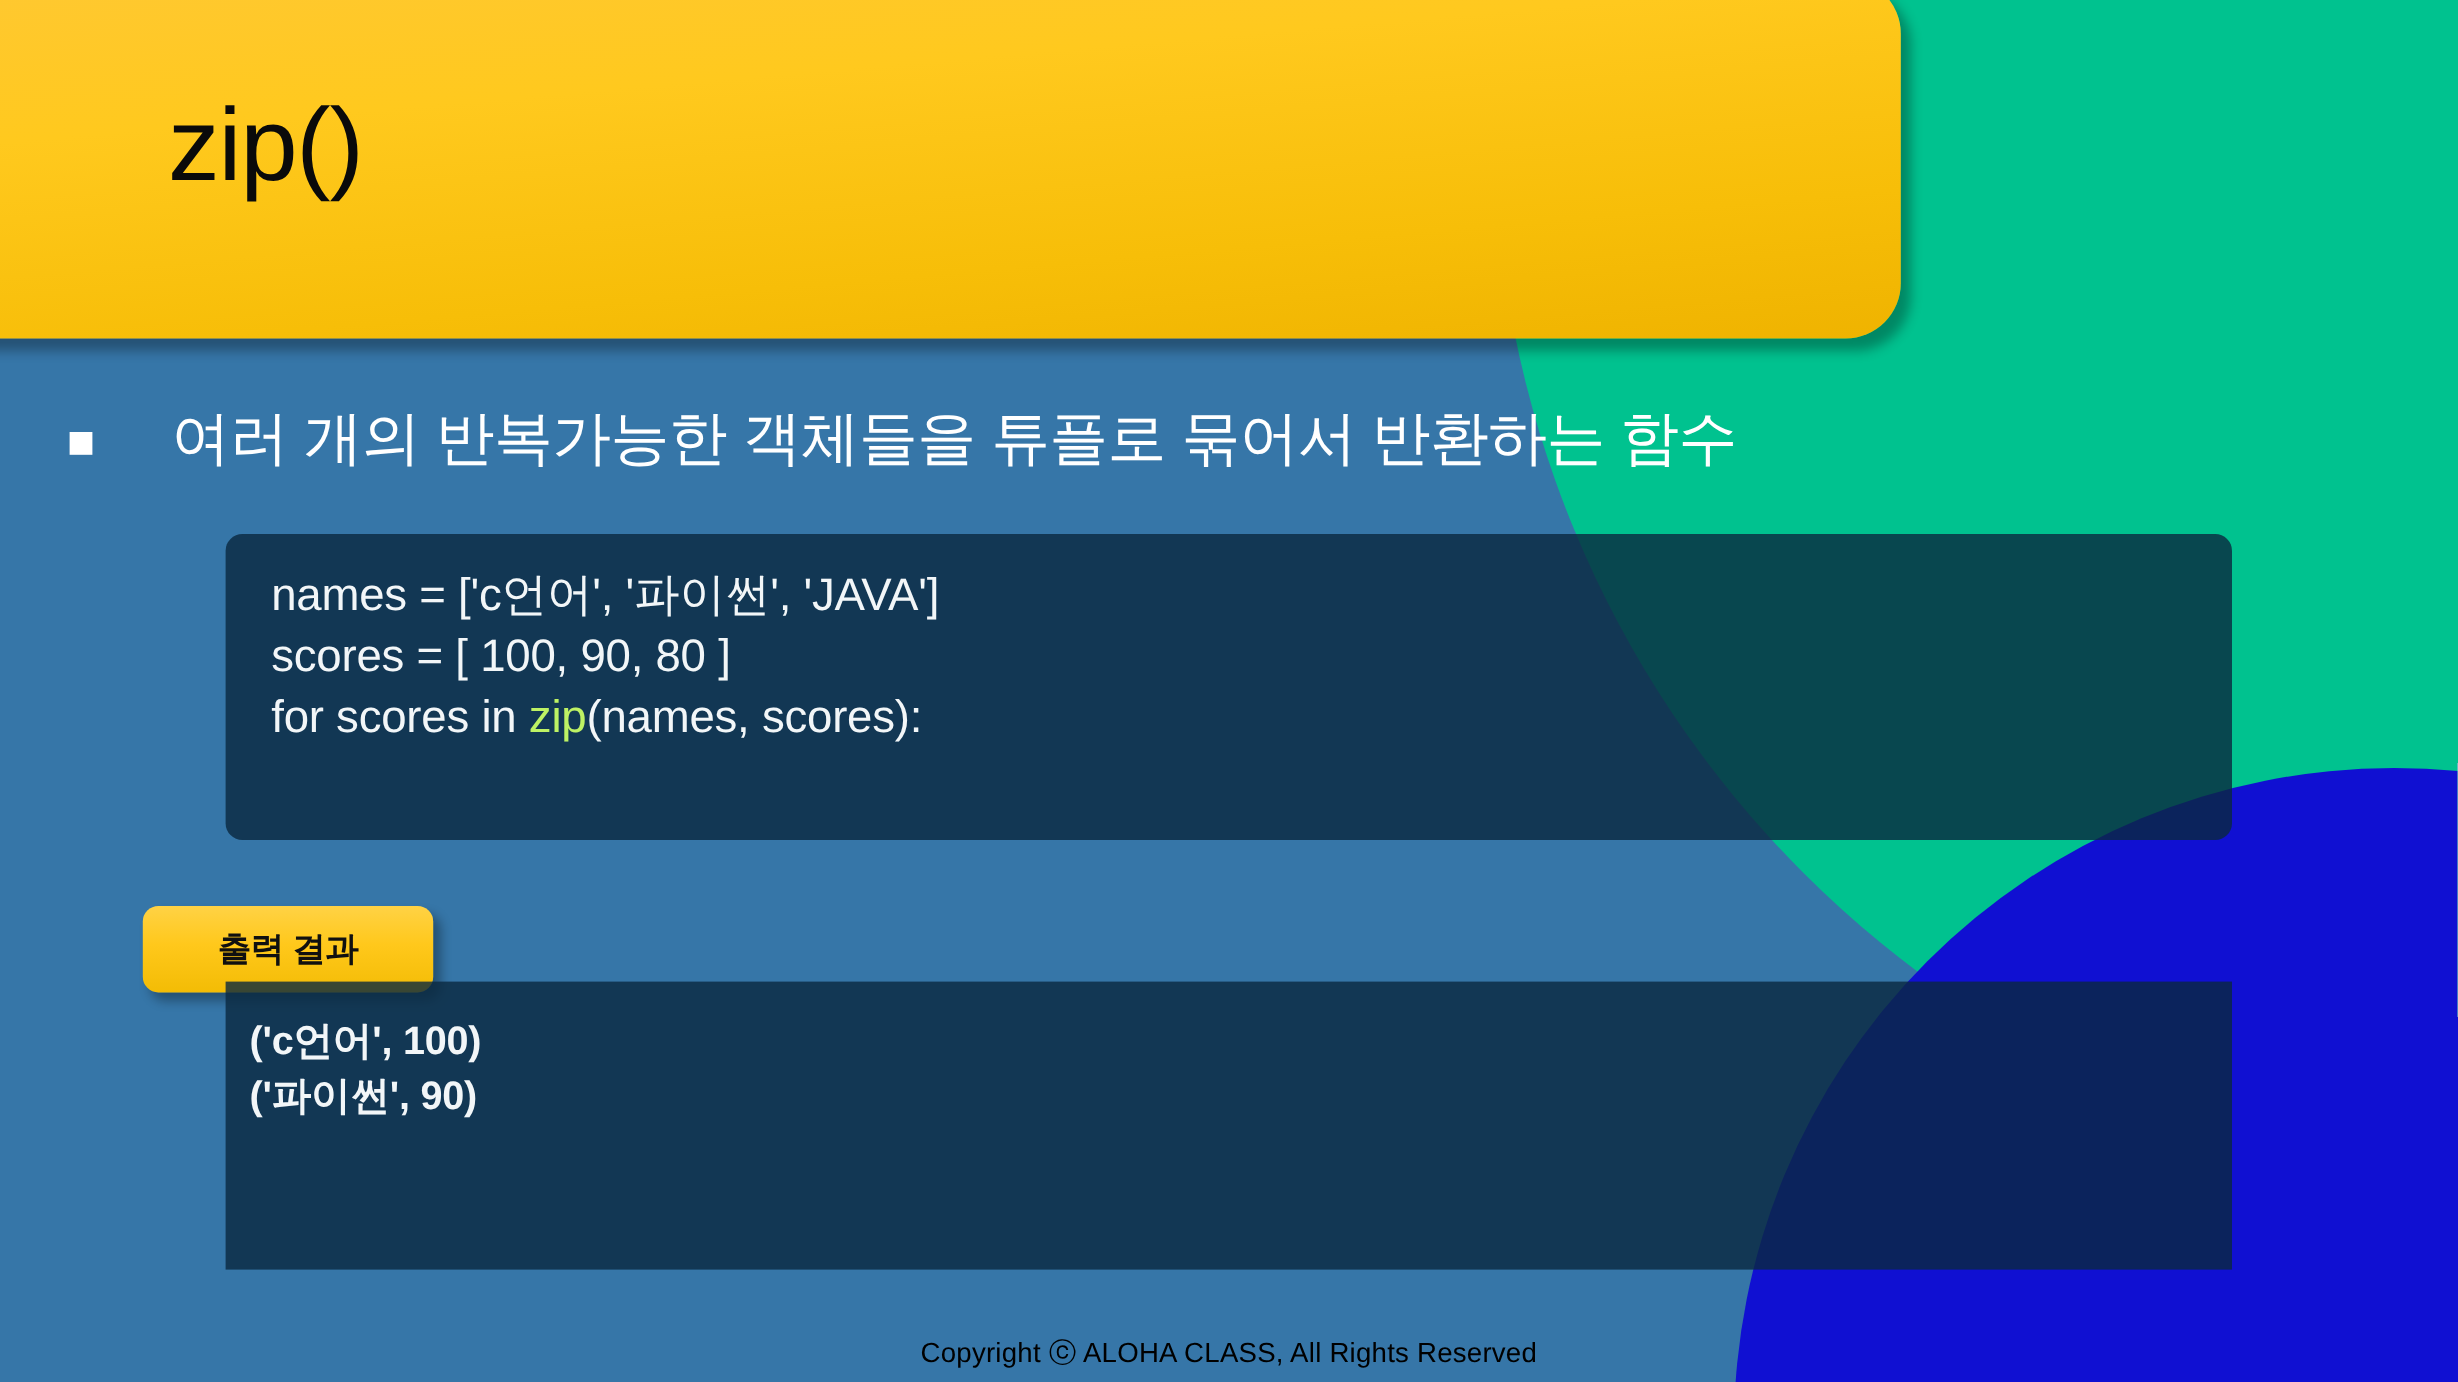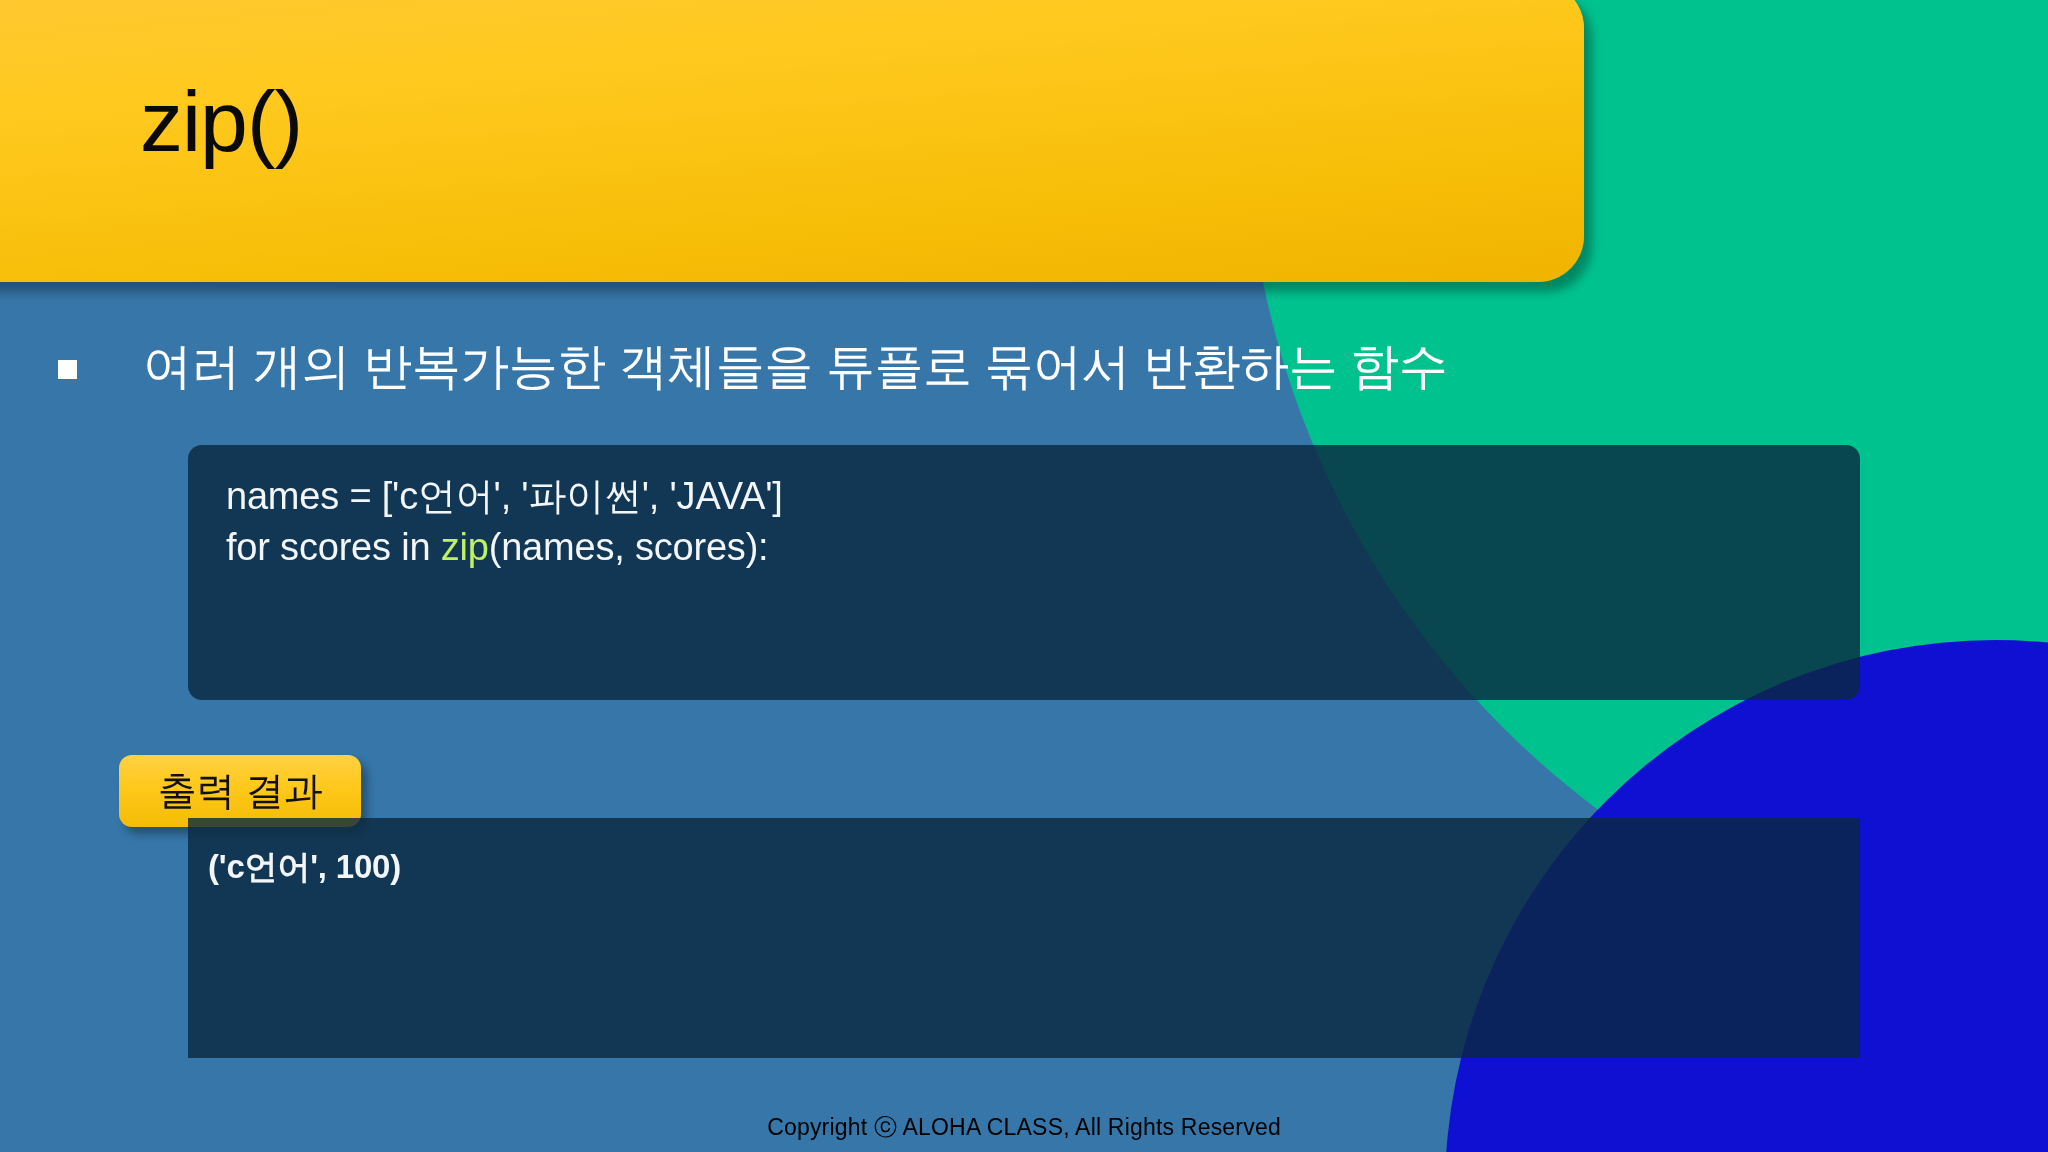--- a/index.html
+++ b/index.html
@@ -117,22 +117,22 @@
   #result-badge {
     position:absolute;
     left:119px; top:755px;
     width:242px; height:72px;
     border-radius:13px;
     background:linear-gradient(180deg,#FFD245 0%,#FFC81B 45%,#F3BC05 100%);
     box-shadow:6px 7px 9px rgba(0,0,0,0.32);
     display:flex; align-items:center; justify-content:center;
   }
   #result-badge-label {
-    font-size:39px;
-    font-weight:normal;
+    font-size:28px;
+    font-weight:bold;
     color:#101010;
     letter-spacing:-0.5px;
   }
 
   
   #footer {
     position:absolute;
     left:0; top:1112px;
     width:2048px;
     text-align:center;
@@ -152,26 +152,28 @@
   <div id="title-banner"></div>
   <div id="bullet-row">
     <span id="bullet-marker"></span>
     <span id="bullet-text">여러 개의 반복가능한 객체들을 튜플로 묶어서 반환하는 함수</span>
   </div>
 
   <div id="title-text">zip()</div>
 
   <div class="panel" id="code-panel">
     <div class="code-line">names = ['c언어', '파이썬', 'JAVA']</div>
+    <div class="code-line">scores = [ 100, 90, 80 ]</div>
     <div class="code-line"><span>for scores in </span><span class="kw-zip">zip</span><span>(names, scores):</span></div>
   </div>
 
   <div id="result-badge">
     <span id="result-badge-label">출력 결과</span>
   </div>
 
   <div class="panel" id="output-panel">
     <div class="out-line">('c언어', 100)</div>
+    <div class="out-line">('파이썬', 90)</div>
   </div>
 
   <div id="footer">Copyright ⓒ ALOHA CLASS, All Rights Reserved</div>
 
 </div>
 
 </body></html>

